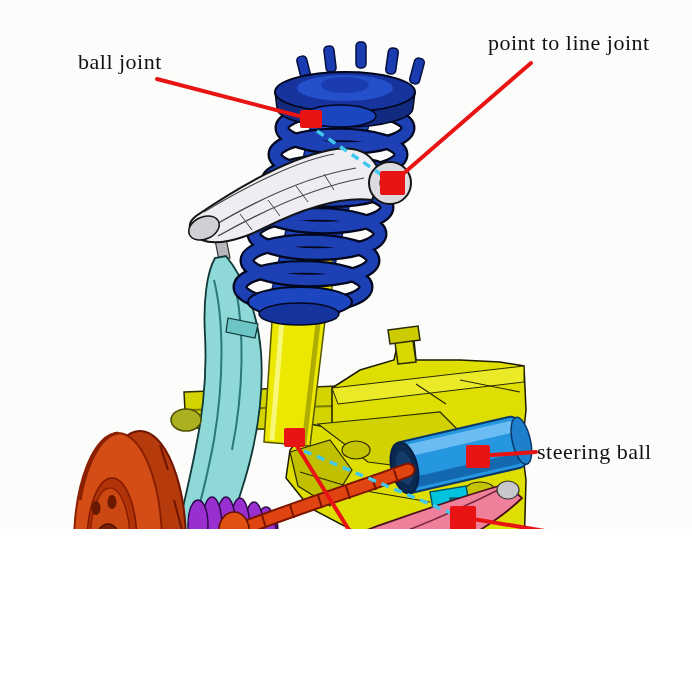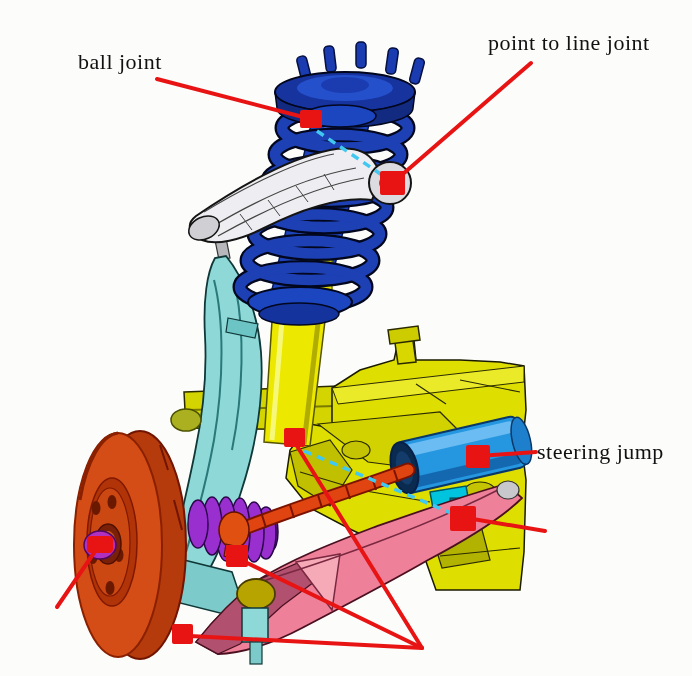--- a/index.html
+++ b/index.html
@@ -1,18 +1,18 @@
 <!DOCTYPE html>
 <html><head>
 <meta charset="utf-8">
 <style>
   html,body{margin:0;padding:0;background:#ffffff;}
   .stage{
     position:relative;
-    width:692px;height:676px;
+    width:692px;height:529px;
     background:#fcfcfa;
     overflow:hidden;
     font-family:"Liberation Serif","DejaVu Serif",serif;
   }
   .stage svg{position:absolute;left:0;top:0;}
   .anno-label{
     position:absolute;
     color:#111111;
     font-size:22px;
     line-height:1.05;
@@ -223,14 +223,14 @@
     <rect x="450" y="506" width="26" height="25" rx="2"></rect>
     <rect x="284" y="428" width="21" height="19" rx="2"></rect>
     <rect x="226" y="545" width="22" height="22" rx="2"></rect>
     <rect x="172" y="624" width="21" height="20" rx="2"></rect>
     <rect x="87" y="536" width="26" height="17" rx="4"></rect>
   </g>
 </svg>
 
   <div class="anno-label" style="left:78px;top:50px;">ball joint</div>
   <div class="anno-label" style="left:488px;top:31px;">point to line joint</div>
-  <div class="anno-label" style="left:537px;top:440px;">steering jump</div>
+  <div class="anno-label" style="left:537px;top:440px;">steering ball</div>
 </div>
 
 </body></html>

